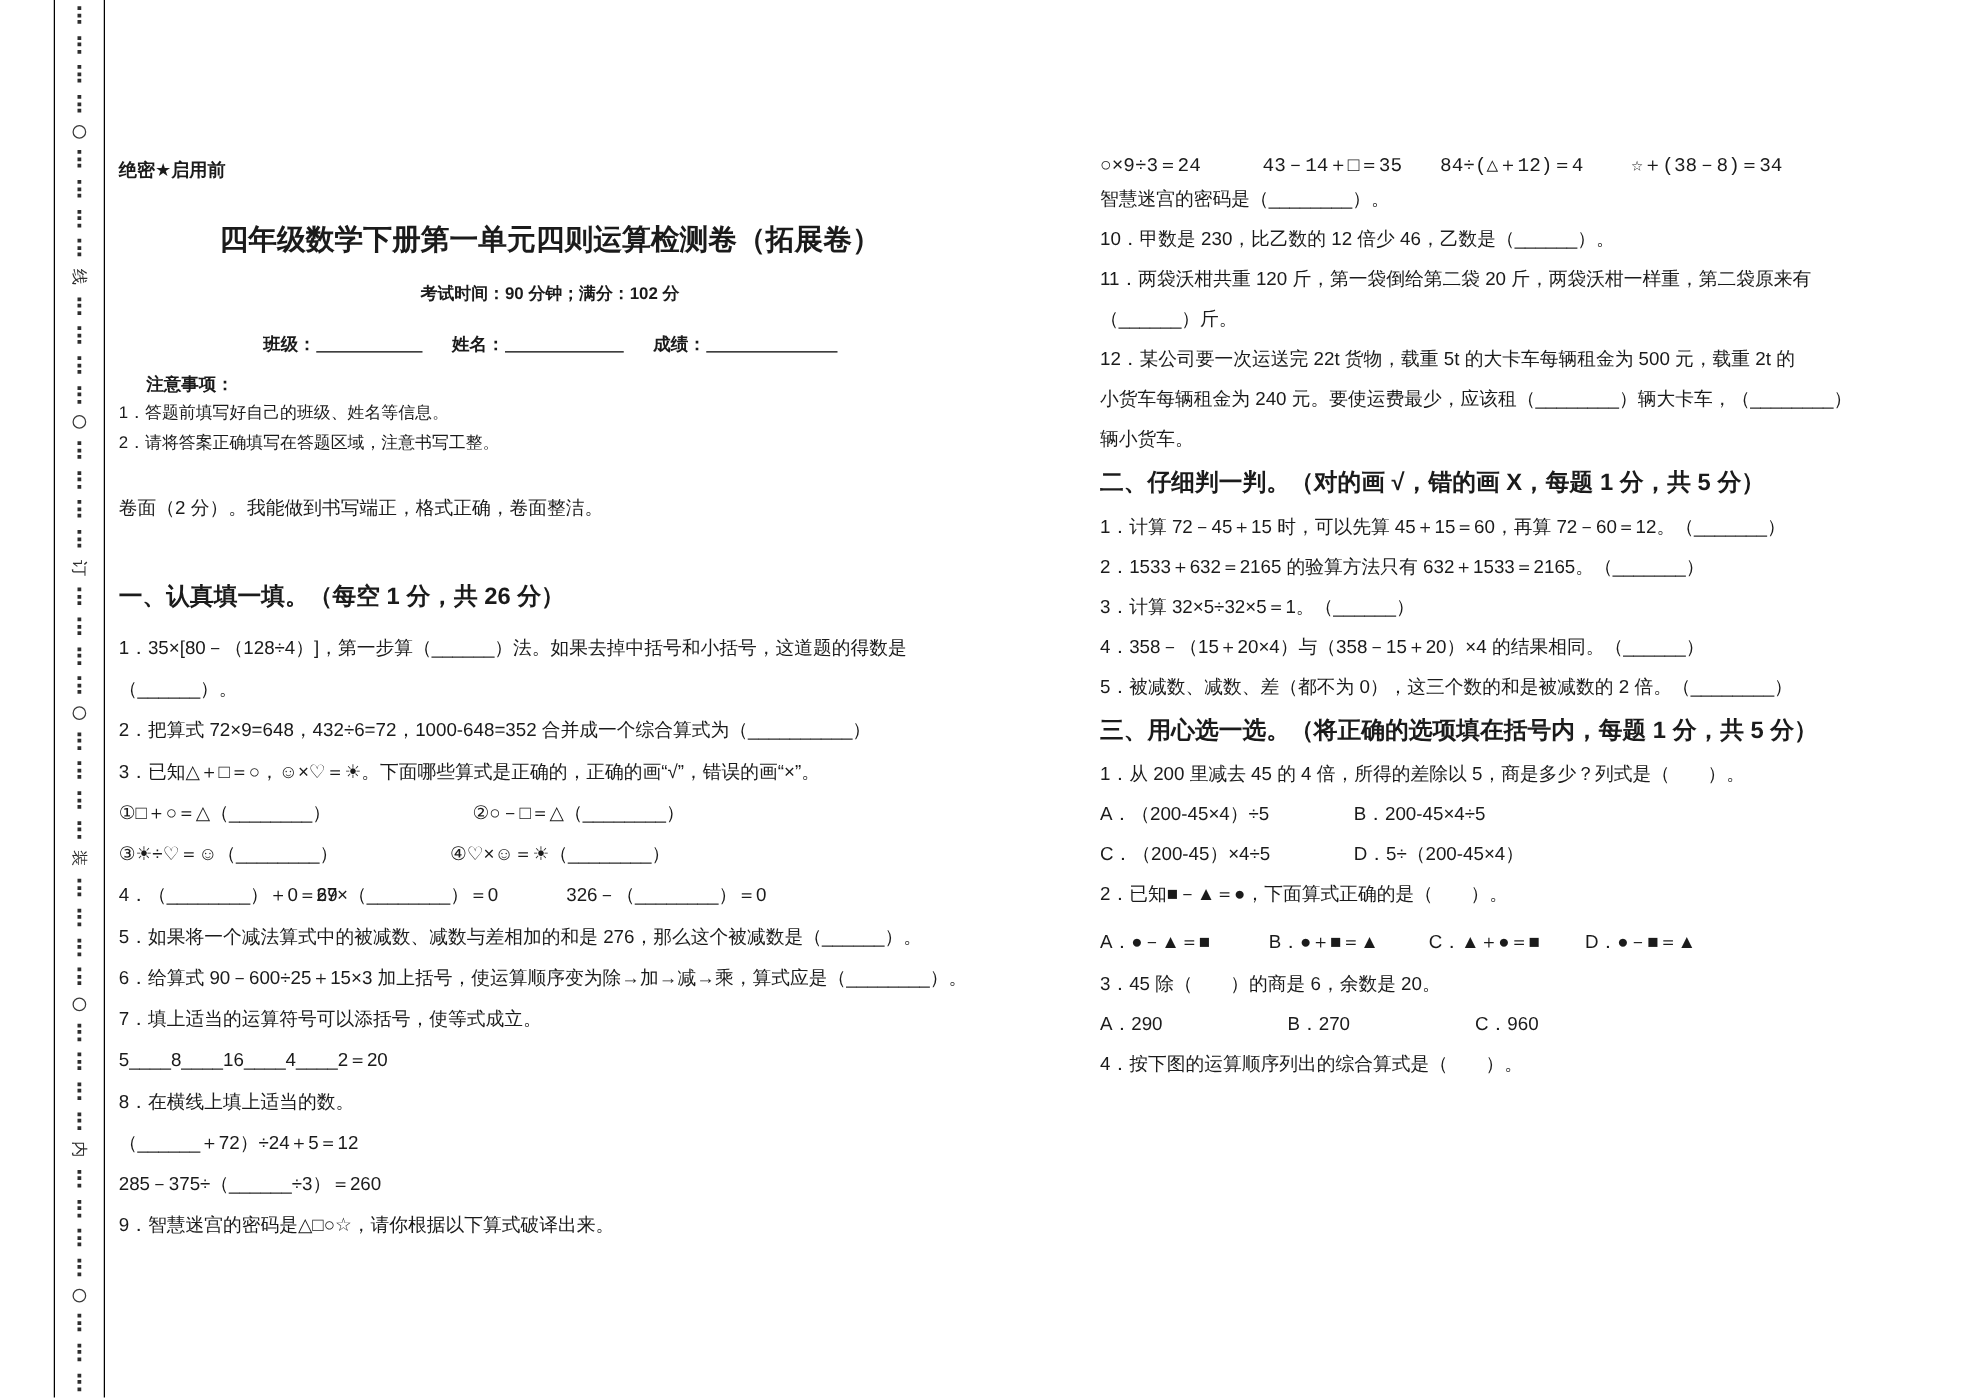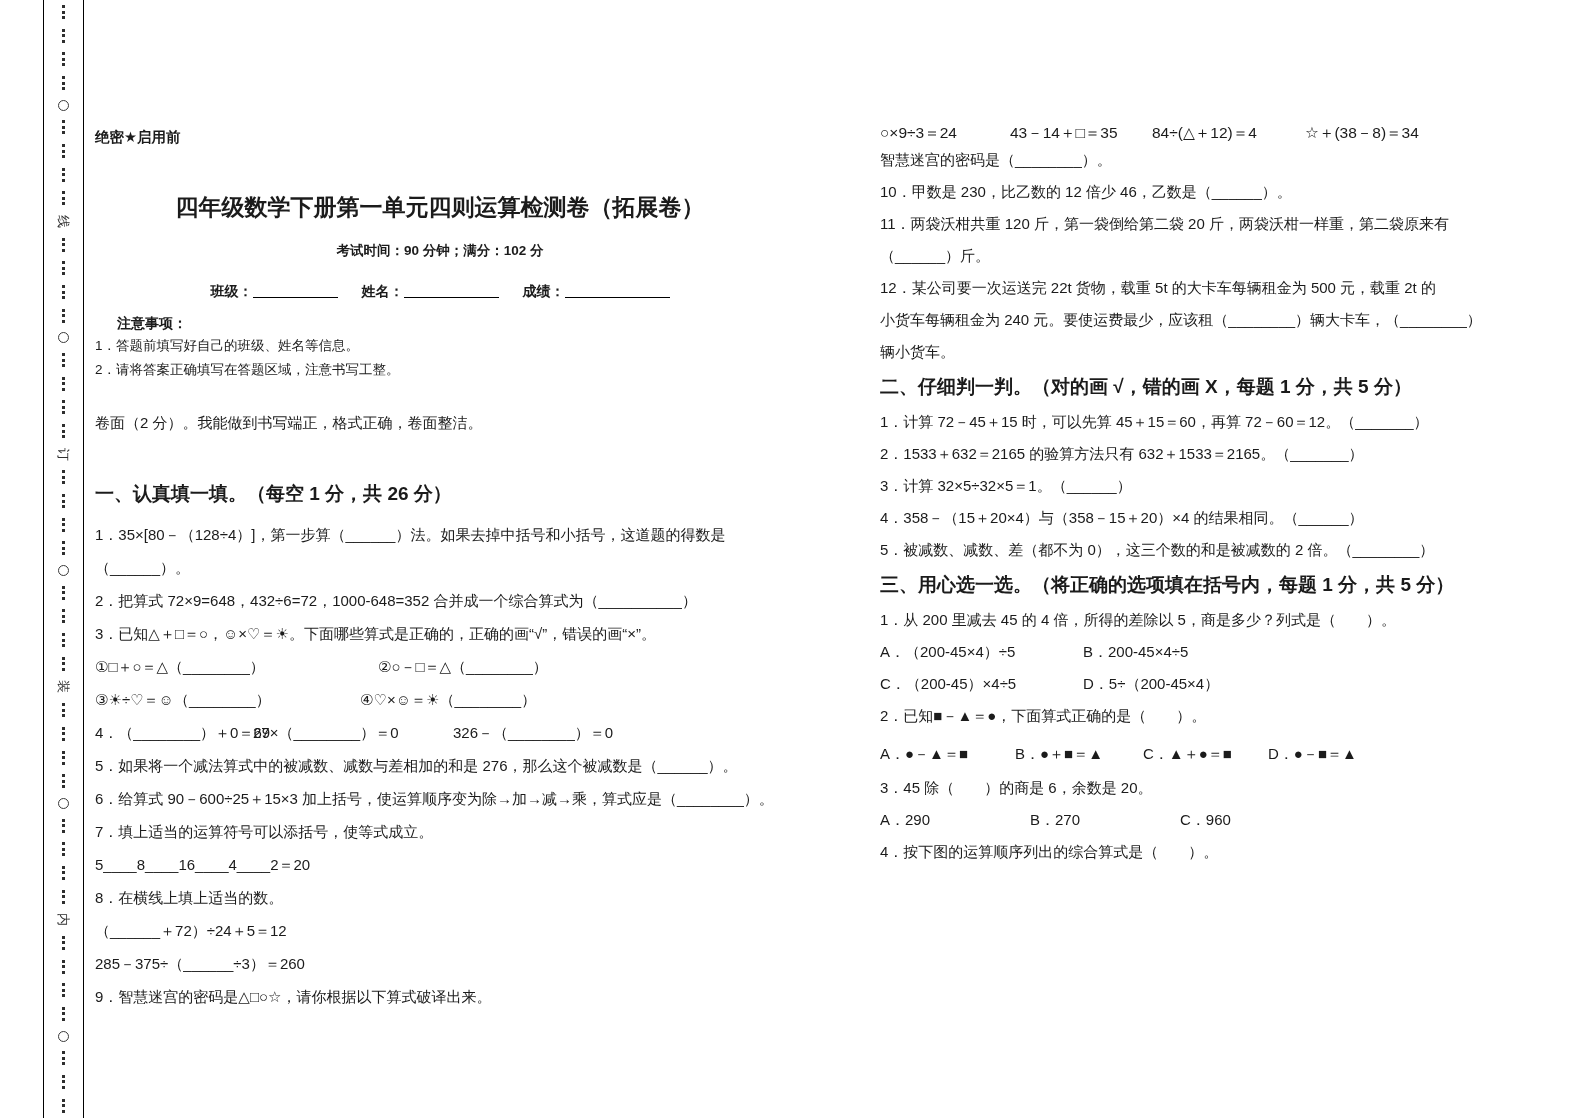--- a/index.html
+++ b/index.html
@@ -25,21 +25,21 @@
   .gchar{font-size:13px;color:#2e2e2e;transform:rotate(90deg);line-height:13px;}
 
   
   .col-left{position:absolute;left:95px;top:16px;width:690px;}
   .col-right{position:absolute;left:880px;top:0;width:612px;}
 
   .ln{font-size:15px;line-height:33px;white-space:nowrap;}
   .col-right .ln{line-height:32px;}
 
   .secret{margin-top:112px;font-size:14.5px;font-weight:bold;line-height:18px;}
-  .title{margin-top:46px;font-size:23px;font-weight:bold;text-align:center;line-height:30px;}
+  .title{margin-top:30px;font-size:23px;font-weight:bold;text-align:center;line-height:30px;}
   .exam-info{margin-top:20px;font-size:13.5px;font-weight:600;text-align:center;line-height:18px;}
   .info-line{margin-top:22px;display:flex;justify-content:center;align-items:flex-start;
              font-size:14px;font-weight:600;line-height:18px;}
   .blank{display:inline-block;border-bottom:1.4px solid #000;height:15px;}
   .blank.w85{width:85px;margin-right:24px;}
   .blank.w95{width:95px;margin-right:24px;}
   .blank.w105{width:105px;}
   .notice-title{margin-top:12px;padding-left:22px;font-size:14px;font-weight:bold;line-height:22px;}
   .notice{font-size:13.5px;line-height:24px;}
   .paper-note{margin-top:30px;font-size:15px;font-weight:normal;line-height:22px;}
@@ -48,21 +48,21 @@
   .col-right .s-heading{line-height:38px;}
 
   .row{display:flex;}
   .row .c{display:inline-block;}
   .w283{width:283px;} .w265{width:265px;}
   .w158{width:158px;} .w200{width:200px;}
   .w203{width:203px;}
   .w135{width:135px;} .w128{width:128px;} .w125{width:125px;}
   .w150{width:150px;}
 
-  .eq-row{margin-top:122px;display:flex;font-family:Liberation Sans, sans-serif;
+  .eq-row{margin-top:122px;display:flex;font-family:Liberation Mono, monospace;
           font-size:15.5px;line-height:22px;white-space:nowrap;}
   .eq-row .c1{width:130px;} .eq-row .c2{width:142px;} .eq-row .c3{width:153px;}
 
   .shapes-row{margin-top:6px;margin-bottom:2px;line-height:36px;}
 </style>
 </head>
 <body>
 
 <div class="page">
 

